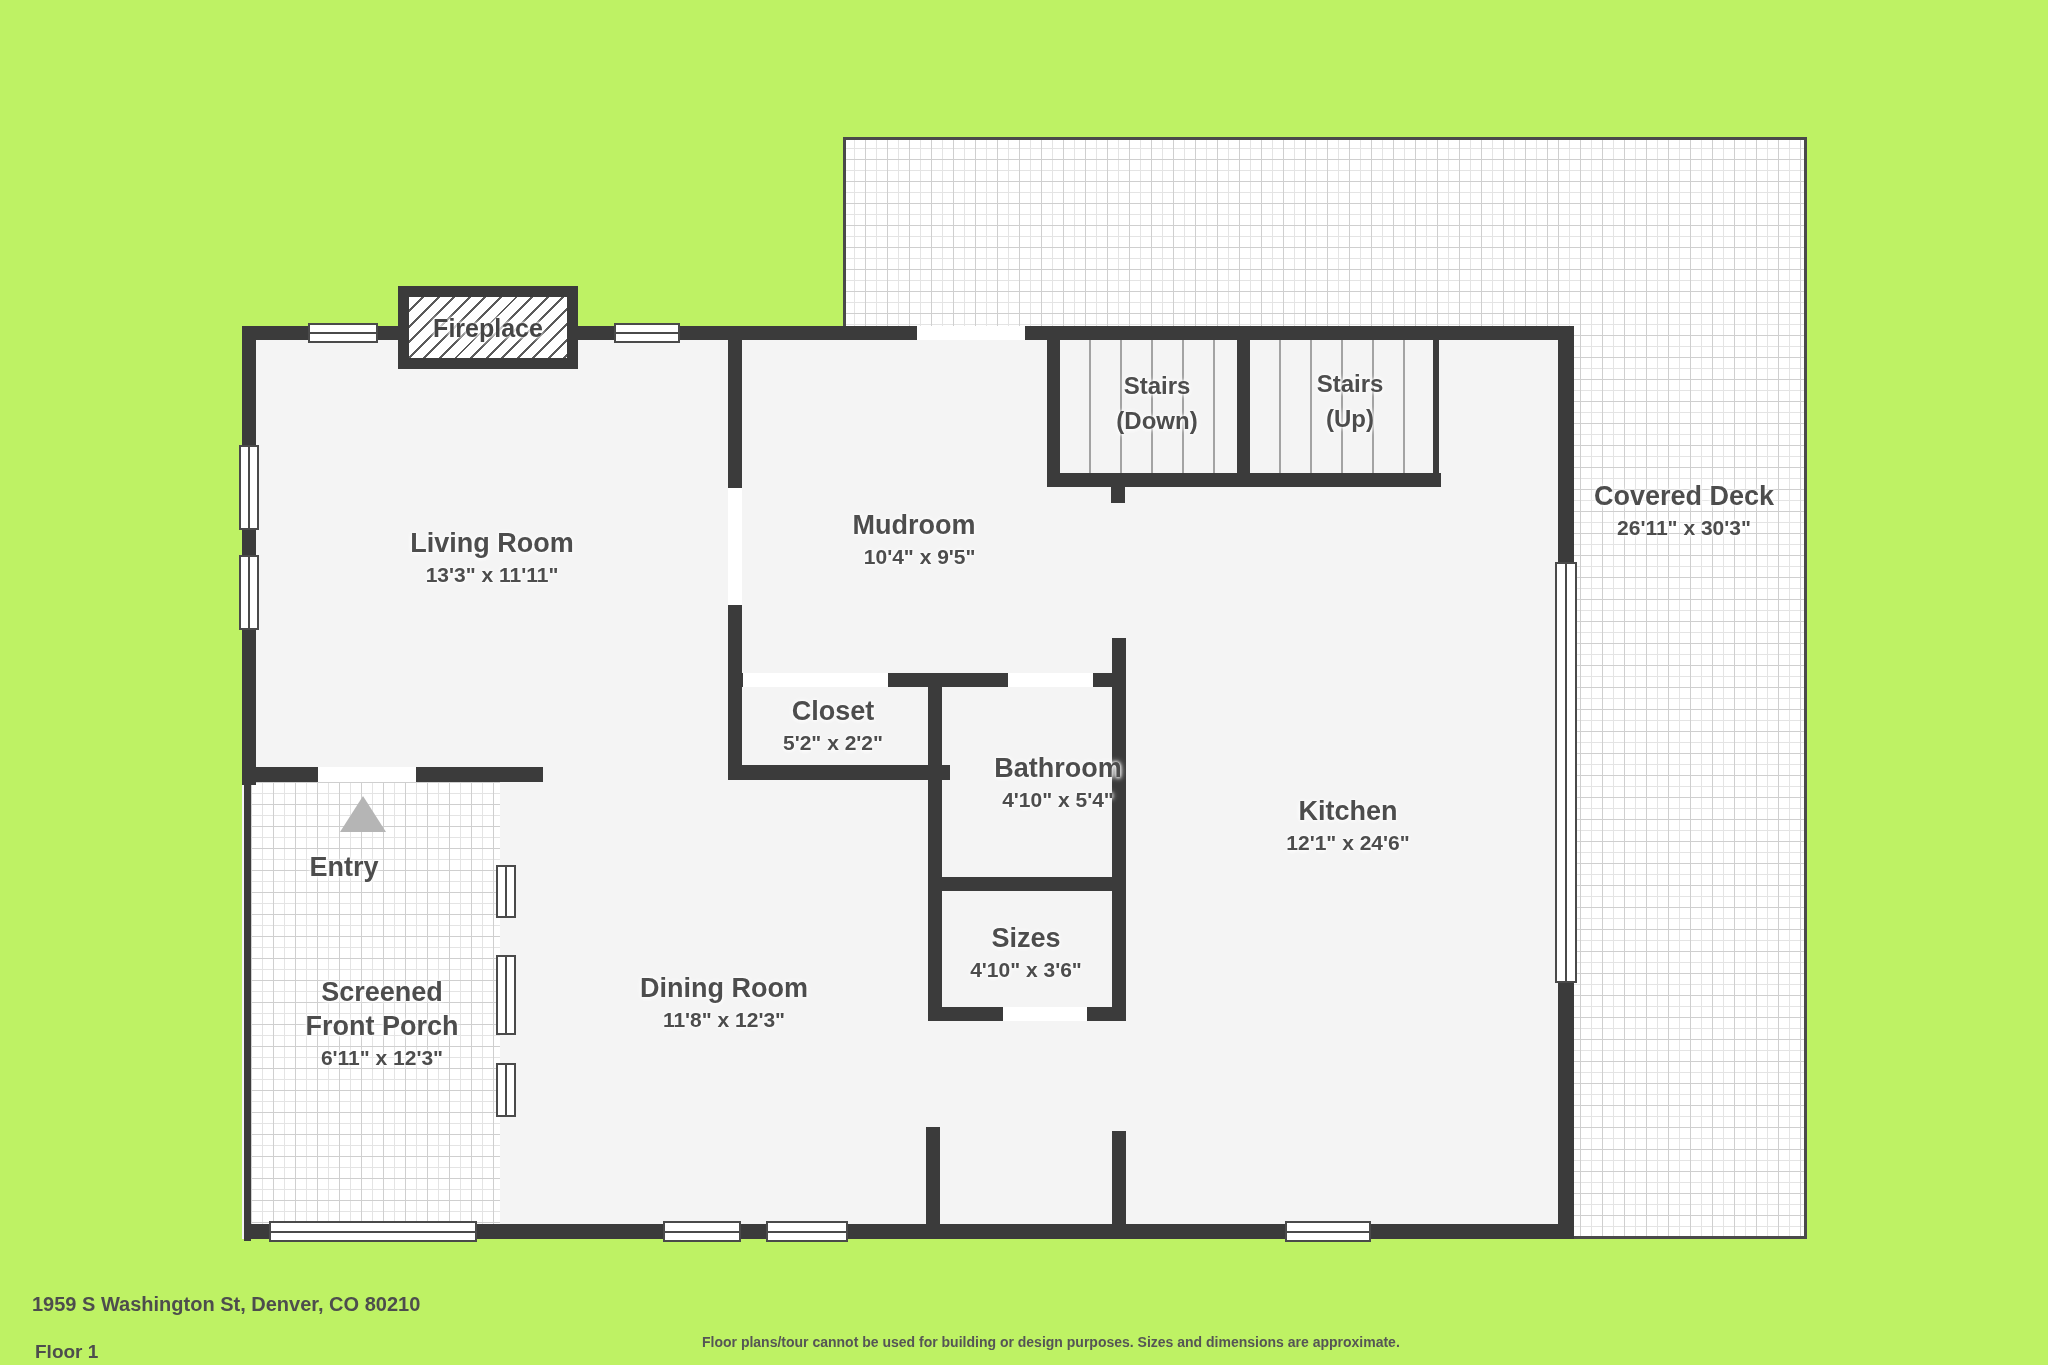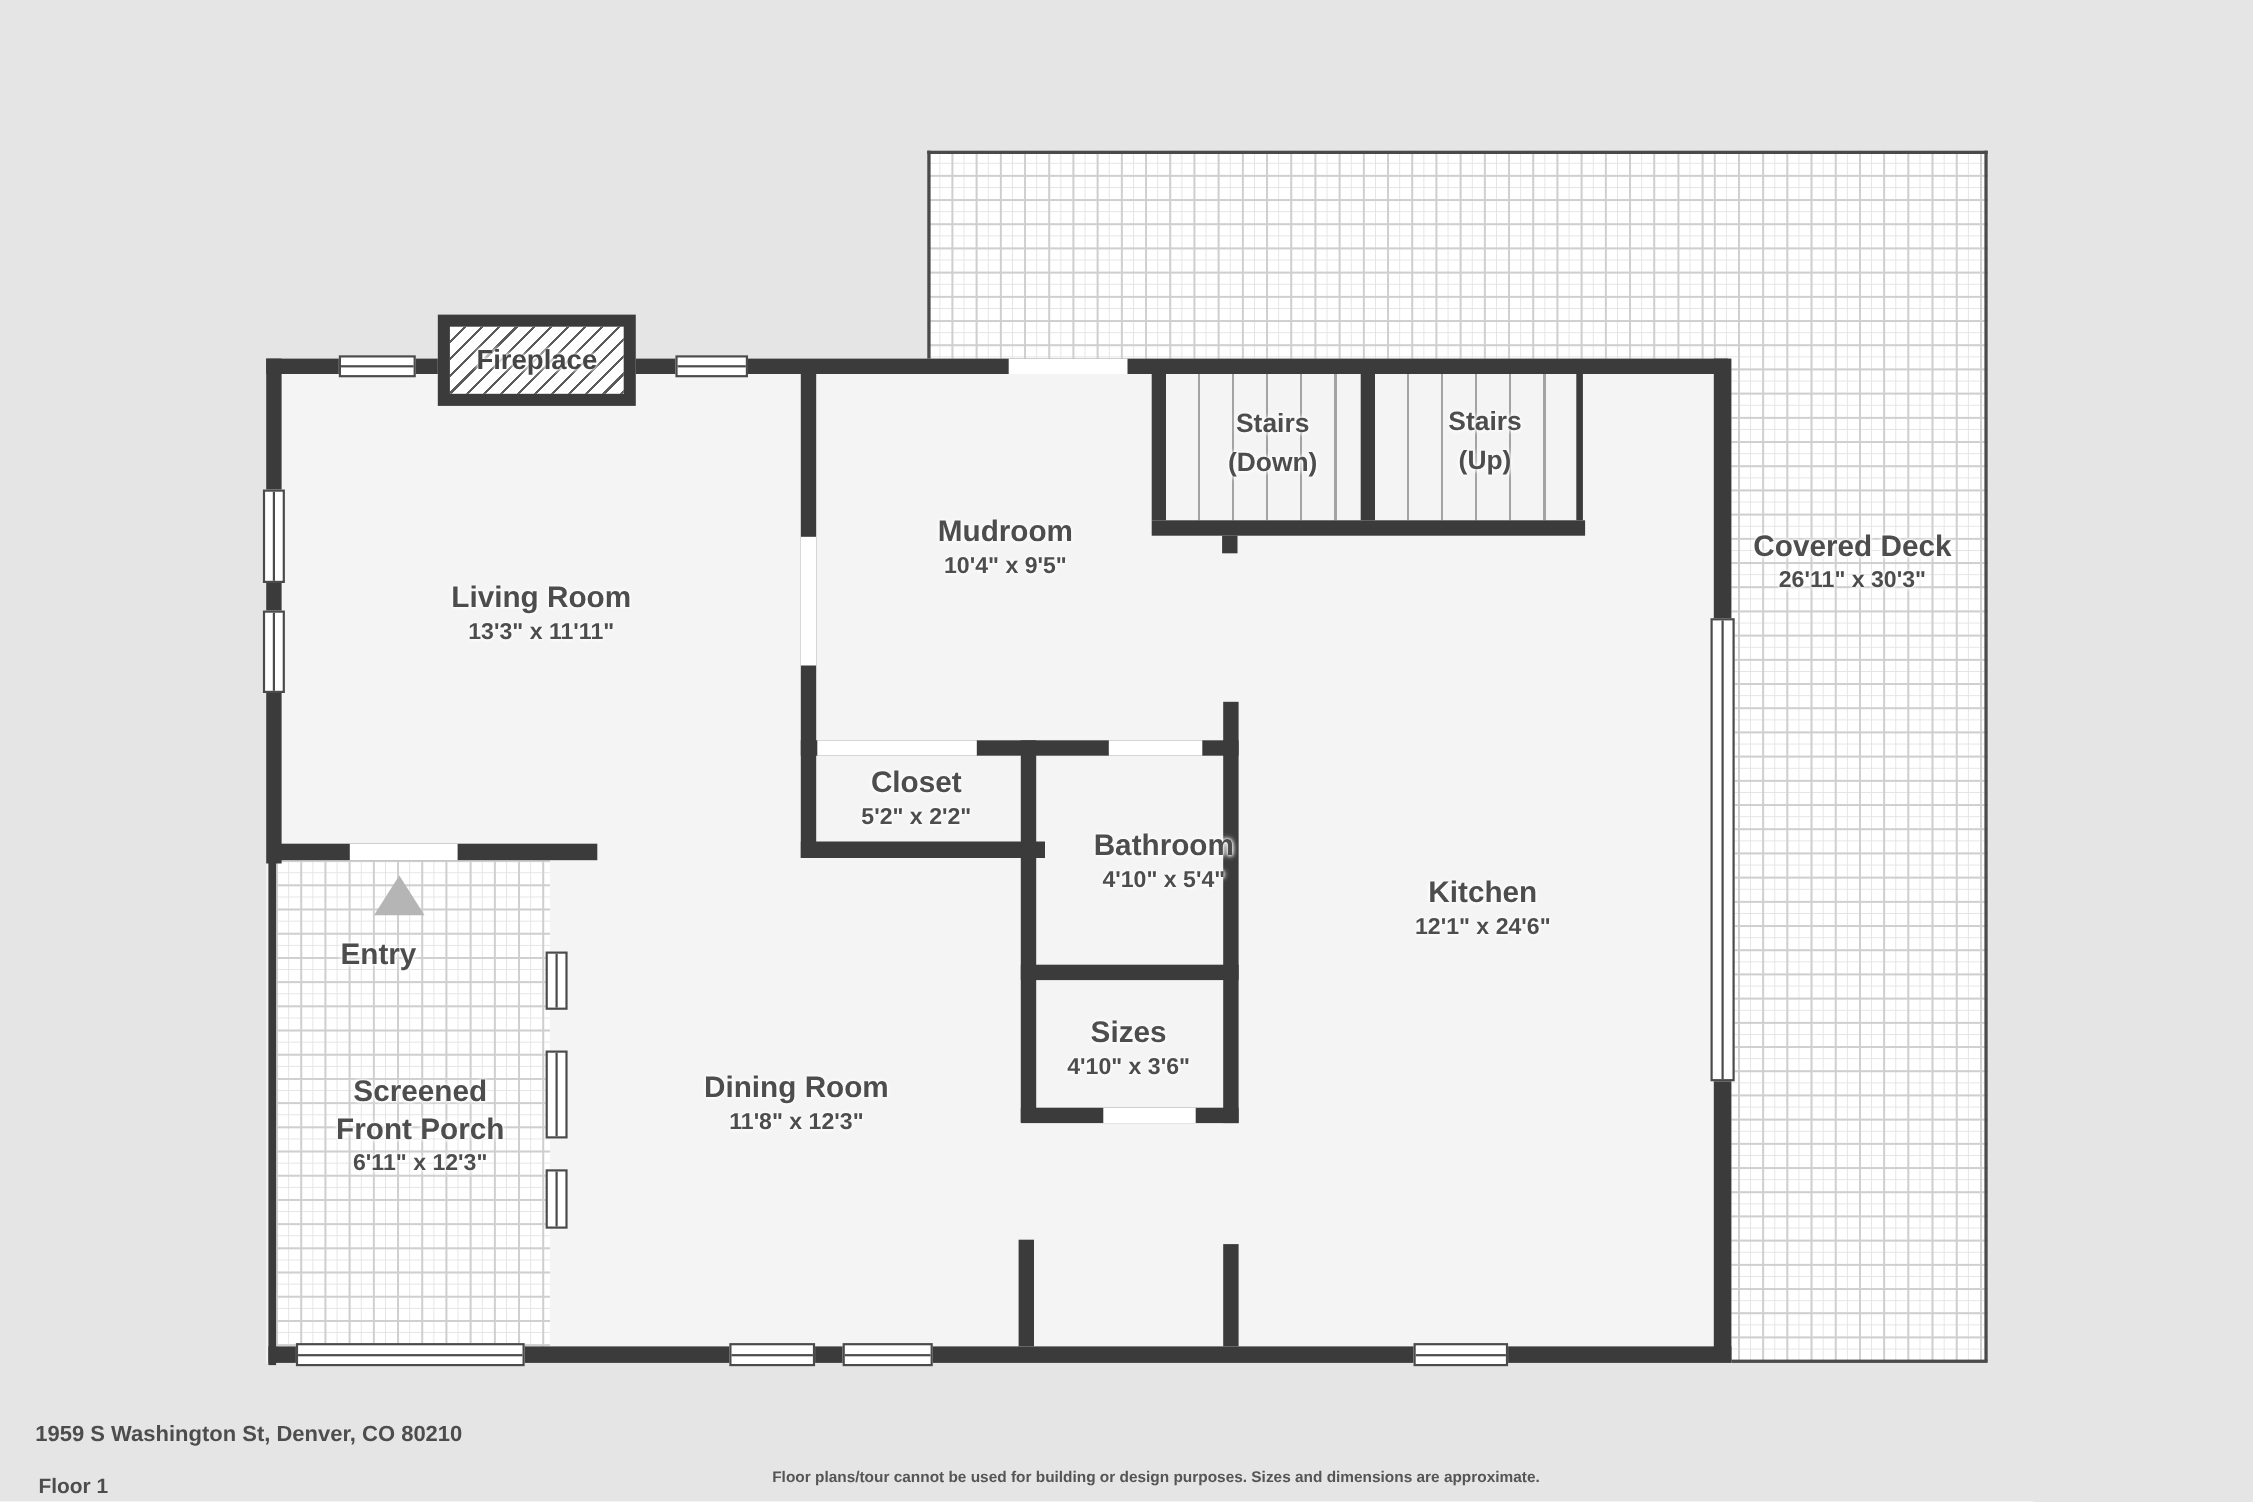--- a/index.html
+++ b/index.html
@@ -1,16 +1,16 @@
 <!DOCTYPE html>
 <html><head>
 <meta charset="utf-8">
 <style>
   html,body{margin:0;padding:0;background:#fff;}
-  #plan{position:relative;width:2048px;height:1365px;background:#e5e5e5;overflow:hidden;
+  #plan{position:relative;width:2048px;height:1365px;background:#bef264;overflow:hidden;
         font-family:"Liberation Sans", sans-serif;}
   
   .w{position:absolute;background:#3b3b3b;}
   
   .gap{position:absolute;background:#ffffff;}
   
   .floor{position:absolute;background:#f4f4f4;}
   
   .tile{position:absolute;background-color:#ffffff;
     background-image:
@@ -116,21 +116,21 @@
   <div id="fireplace">
     <span class="fl">Fireplace</span>
   </div>
 
   <div id="entry-arrow"></div>
 
   <div class="rlabel" style="left:492px;top:558px;">
     <div class="nm">Living Room</div>
     <div class="dm">13'3" x 11'11"</div>
   </div>
-  <div class="rlabel" style="left:914px;top:498px;">
+  <div class="rlabel" style="left:914px;top:540px;text-align:right;">
     <div class="nm">Mudroom</div>
     <div class="dm">10'4" x 9'5"</div>
   </div>
   <div class="rlabel" style="left:1684px;top:511px;">
     <div class="nm">Covered Deck</div>
     <div class="dm">26'11" x 30'3"</div>
   </div>
   <div class="rlabel" style="left:833px;top:726px;">
     <div class="nm">Closet</div>
     <div class="dm">5'2" x 2'2"</div>

